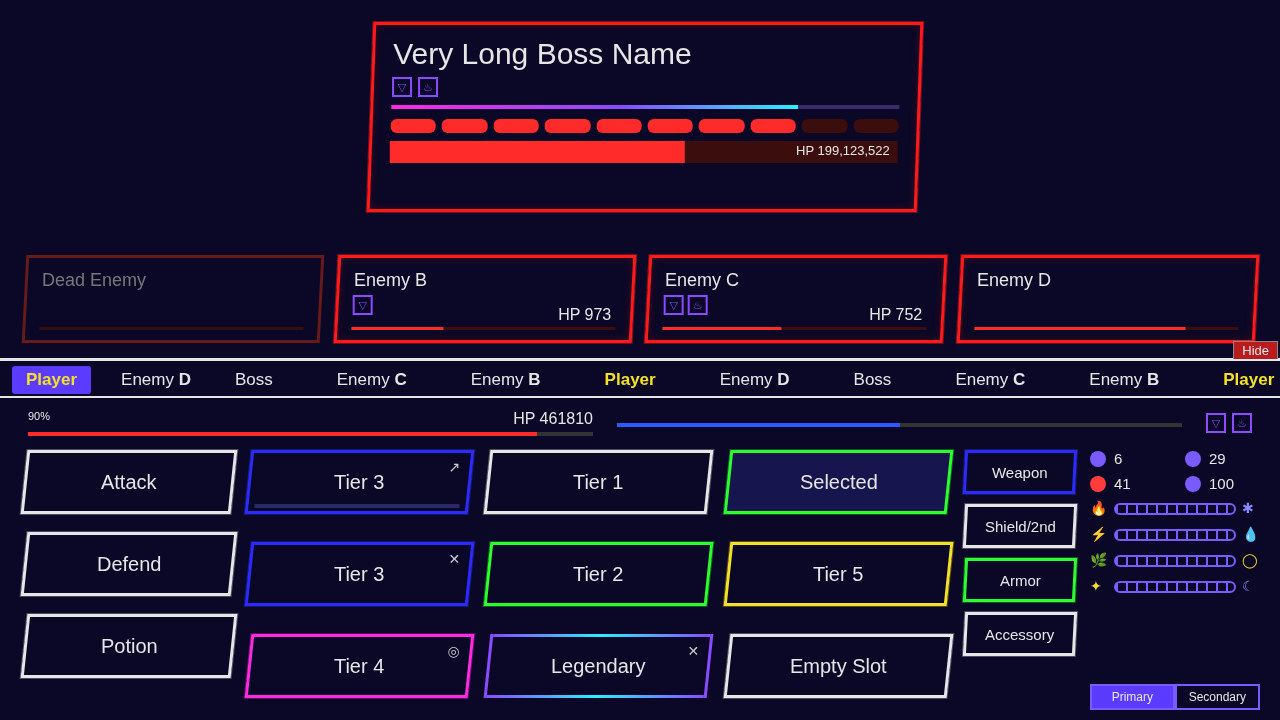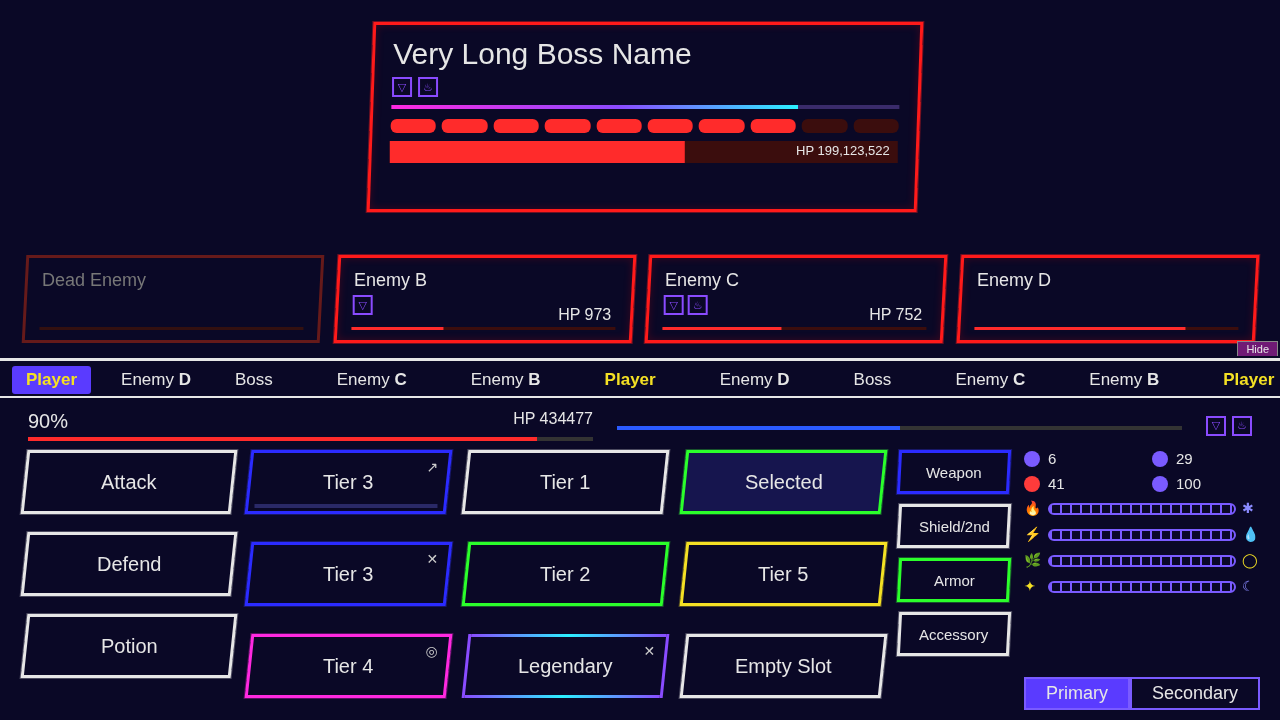--- a/index.html
+++ b/index.html
@@ -47,35 +47,35 @@
   .enemy-name { font-size:18px; margin-bottom:4px; }
   .enemy.dead .enemy-name { color:#777; }
   .enemy-hp-bar { position:absolute; bottom:10px; left:14px; right:14px; height:3px; background:#3b0d0d; }
   .enemy-hp-bar.dead { background:#331010; }
   .enemy-hp-fill { height:100%; background:#ff2b2b; }
   .enemy-hp-text { position:absolute; bottom:16px; right:18px; font-size:16px; }
   .enemy-icons { display:flex; gap:4px; }
 
   
   .divider { position:absolute; top:358px; left:0; right:0; height:3px; background:#e6e6e6; }
-  .hide-tab { position:absolute; top:341px; right:2px; font-size:11px; padding:1px 8px; border:1px solid #888; border-bottom:none; background:#701a75; cursor:pointer; }
+  .hide-tab { position:absolute; top:341px; right:2px; font-size:13px; padding:1px 8px; border:1px solid #888; border-bottom:none; background:#b91c1c; cursor:pointer; }
 
   
   .turn-order { position:absolute; top:364px; left:0; right:0; height:34px; display:flex; align-items:center; padding:0 12px; gap:16px; border-bottom:2px solid #e6e6e6; }
   .turn-item { padding:4px 14px; font-size:17px; white-space:nowrap; }
   .turn-item.player { color:#f4e024; font-weight:bold; }
   .turn-item.current { background:#5a3bff; color:#f4e024; font-weight:bold; border-radius:3px; }
   .turn-sep { width:2px; height:20px; background:#ccc; margin:0 2px; }
   .turn-item b { font-weight:bold; }
 
   
   .player-row { position:absolute; top:404px; left:0; right:0; padding:6px 28px; display:flex; align-items:center; gap:24px; }
   .player-name { font-size:22px; flex:0 0 250px; }
   .stat-bar { flex:1; position:relative; }
-  .stat-pct { font-size:20px; }
+  .stat-pct { font-size:11px; }
   .stat-track { height:4px; background:#333; margin-top:4px; }
   .stat-fill-hp { height:100%; background:#ff2b2b; }
   .stat-fill-mp { height:100%; background:#2b5bff; }
   .stat-val { font-size:16px; text-align:right; }
   .player-icons { display:flex; gap:6px; }
 
   
   .bottom { position:absolute; top:450px; left:24px; right:20px; bottom:10px; display:flex; gap:14px; }
   .cmd-col { flex:0 0 210px; display:flex; flex-direction:column; gap:18px; }
   .skill-grid { flex:1; display:grid; grid-template-columns:repeat(3,1fr); grid-template-rows:repeat(3,1fr); gap:16px; }
@@ -91,21 +91,21 @@
 
   .stat-pair { display:flex; gap:20px; }
   .stat-item { display:flex; align-items:center; gap:8px; flex:1; }
   .stat-ico { width:16px; height:16px; display:inline-block; }
 
   .elem-row { display:flex; align-items:center; gap:6px; }
   .elem-ico { width:18px; height:18px; font-size:14px; }
   .elem-gauge { flex:1; height:12px; border:2px solid #7a5bff; border-radius:6px; background:repeating-linear-gradient(90deg,#7a5bff 0 2px,transparent 2px 10px); }
 
   .tab-row { display:flex; margin-top:auto; }
-  .tab { flex:1; padding:4px 20px; font-size:18px; text-align:center; border:2px solid #7a5bff; cursor:pointer; }
+  .tab { flex:1; padding:4px 12px; font-size:12px; text-align:center; border:2px solid #7a5bff; cursor:pointer; }
   .tab.active { background:#5a3bff; }
 </style>
 </head>
 <body>
 
 <div class="boss sketch-red">
   <div class="boss-name">Very Long Boss Name</div>
   <div class="status-icons">
     <span class="status-icon">▽</span>
     <span class="status-icon">♨</span>
@@ -189,21 +189,21 @@
     <div class="turn-sep"></div>
     <div class="turn-item">Enemy <b>D</b></div>
     <div class="turn-sep"></div>
     <div class="turn-item">Boss</div>
   </div>
 
 <div class="player-row">
   <div class="stat-bar">
     <div style="display:flex; justify-content:space-between;">
       <span class="stat-pct">90%</span>
-      <span class="stat-val">HP 434477</span>
+      <span class="stat-val">HP 461810</span>
     </div>
     <div class="stat-track">
         <div class="stat-fill-hp" id="hp-fill" style="width: 90%;"></div>
       </div>
   </div>
   <div class="stat-bar">
     <div class="stat-track">
         <div class="stat-fill-mp" id="mp-fill" style="width: 50%;"></div>
       </div>
   </div>

